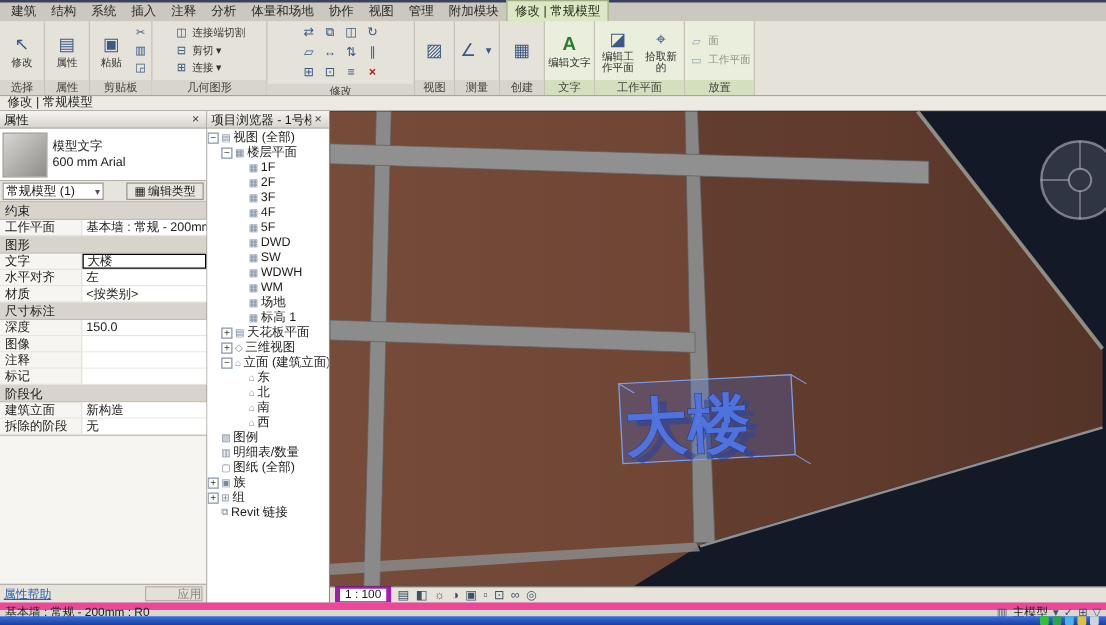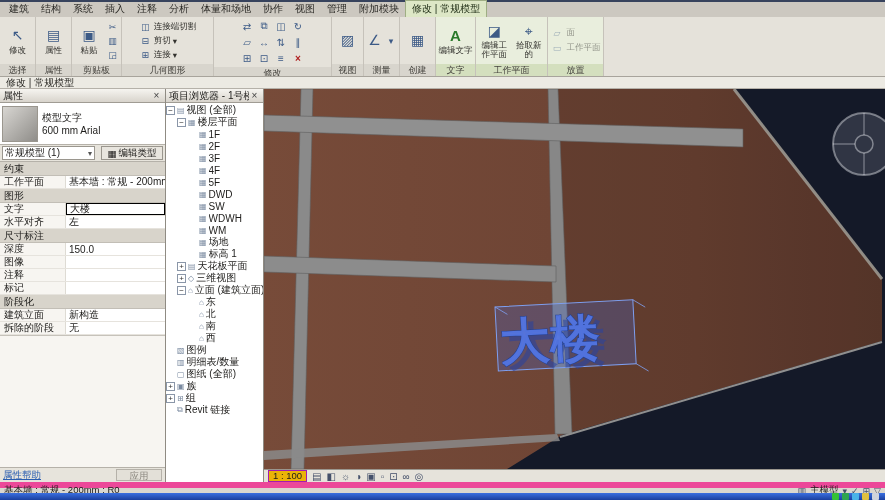--- a/index.html
+++ b/index.html
@@ -41,50 +41,50 @@
   .sidepanel { background:#f1efec; border-right:1px solid #8f8b83; display:flex; flex-direction:column; }
   .phead { height:14px; background:linear-gradient(#f6f4f0,#d8d4cc); border-bottom:1px solid #a09c94; display:flex; align-items:center; padding:0 3px; font-size:10px; }
   .phead .ttl { flex:1; white-space:nowrap; overflow:hidden; }
   .xbtn { width:11px; text-align:center; font-size:10px; color:#444; }
 
   
   .props { width:166px; }
   .typebox { height:42px; background:#fff; border-bottom:1px solid #b5b1a9; display:flex; align-items:center; gap:4px; padding:2px; }
   .thumb { width:36px; height:36px; background:linear-gradient(135deg,#d8d6d2,#8f8d89); border:1px solid #9a968e; }
   .typetext { font-size:10px; line-height:13px; }
-  .selrow { height:17px; display:flex; gap:6px; padding:1px 2px; background:#e7e4dc; border-bottom:1px solid #b5b1a9; }
+  .selrow { height:17px; display:flex; gap:18px; padding:1px 2px; background:#e7e4dc; border-bottom:1px solid #b5b1a9; }
   .dropdown { flex:1; background:#fff; border:1px solid #9a968e; font-size:10px; display:flex; align-items:center; padding:0 2px; }
   .dropdown .cv { margin-left:auto; font-size:8px; color:#555; }
   .etbtn { width:62px; background:#e8e5de; border:1px solid #9a968e; font-size:9.5px; display:flex; align-items:center; justify-content:center; gap:2px; }
   .grid { border-bottom:1px solid #c6c2ba; }
   .pgroup { background:#d8d4cb; height:14px; display:flex; align-items:center; padding-left:4px; font-size:10px; font-weight:normal; border-bottom:1px solid #c2beb6; }
   .prow { display:flex; height:13px; border-bottom:1px solid #e6e3dd; font-size:10px; background:#f7f5f1; }
   .plab { width:66px; padding-left:4px; border-right:1px solid #dedbd4; white-space:nowrap; overflow:hidden; display:flex; align-items:center; }
   .pval { flex:1; background:#fff; padding-left:3px; white-space:nowrap; overflow:hidden; display:flex; align-items:center; }
   .pval.editing { border:1px solid #000; }
   .pfill { flex:1; background:#f7f5f1; }
   .pbottom { height:15px; display:flex; align-items:center; padding:0 3px; border-top:1px solid #b5b1a9; background:#e7e4dc; }
   .helplink { color:#2a5db0; text-decoration:underline; font-size:9.5px; }
-  .applybtn { margin-left:auto; width:46px; height:12px; background:#e3e0d8; border:1px solid #b5b1a9; color:#8a867e; font-size:9.5px; text-align:center; line-height:11px; }
+  .applybtn { margin-left:auto; width:46px; height:12px; background:#e3e0d8; border:1px solid #b5b1a9; color:#8a867e; font-size:9.5px; text-align:right; line-height:11px; }
 
   
   .browser { width:98px; background:#fff; }
   .tree { flex:1; background:#fff; overflow:hidden; padding-top:1px; }
   .ti { display:flex; align-items:center; height:12px; white-space:nowrap; }
   .d1 { padding-left:11px; } .d2 { padding-left:22px; }
   .exp { width:9px; height:9px; border:1px solid #8a96a8; background:#fff; font-size:8px; line-height:7px; text-align:center; color:#333; flex:none; margin-right:2px; }
   .exp.sp { visibility:hidden; }
   .ticn { font-size:8px; color:#7a8aa0; margin-right:2px; flex:none; }
   .tlb { font-size:10px; overflow:hidden; }
 
   
   .canvascol { flex:1; display:flex; flex-direction:column; }
   .canvas { width:621px; height:380px; background:#141928; position:relative; }
   .viewbar { height:13px; background:#e6e3db; border-top:1px solid #9a968e; display:flex; align-items:center; gap:5px; padding:0 4px; }
-  .vc-scale { font-size:9.5px; border:1px solid #a21caf; background:#eab308; padding:0 4px; line-height:10px; }
+  .vc-scale { font-size:9.5px; border:4px solid #a21caf; background:#ffffff; padding:0 4px; line-height:10px; }
   .vci { font-size:10px; color:#44506a; line-height:11px; }
 
   
   .statusbar { height:11px; background:#dad7cf; border-top:6px solid #ec4899; display:flex; align-items:center; font-size:9.5px; padding:0 4px; gap:4px; }
   .sb-right { margin-left:auto; display:flex; align-items:center; gap:4px; }
   .sbi { font-size:9px; color:#44506a; }
   .taskbar { height:9px; background:linear-gradient(#3a6fe0,#1b3f9e); display:flex; align-items:center; justify-content:flex-end; gap:3px; padding-right:6px; }
   .tray { width:7px; height:7px; border-radius:1px; }
 </style>
 </head>
@@ -285,20 +285,24 @@
           <span class="pval">基本墙 : 常规 - 200mm</span>
         </div>
         <div class="pgroup">图形</div>
         <div class="prow">
           <span class="plab">文字</span>
           <span class="pval editing">大楼</span>
         </div>
         <div class="prow">
           <span class="plab">水平对齐</span>
           <span class="pval">左</span>
+        </div>
+        <div class="prow">
+          <span class="plab">材质</span>
+          <span class="pval">&lt;按类别&gt;</span>
         </div>
         <div class="pgroup">尺寸标注</div>
         <div class="prow">
           <span class="plab">深度</span>
           <span class="pval">150.0</span>
         </div>
         <div class="prow">
           <span class="plab">图像</span>
           <span class="pval"></span>
         </div>

